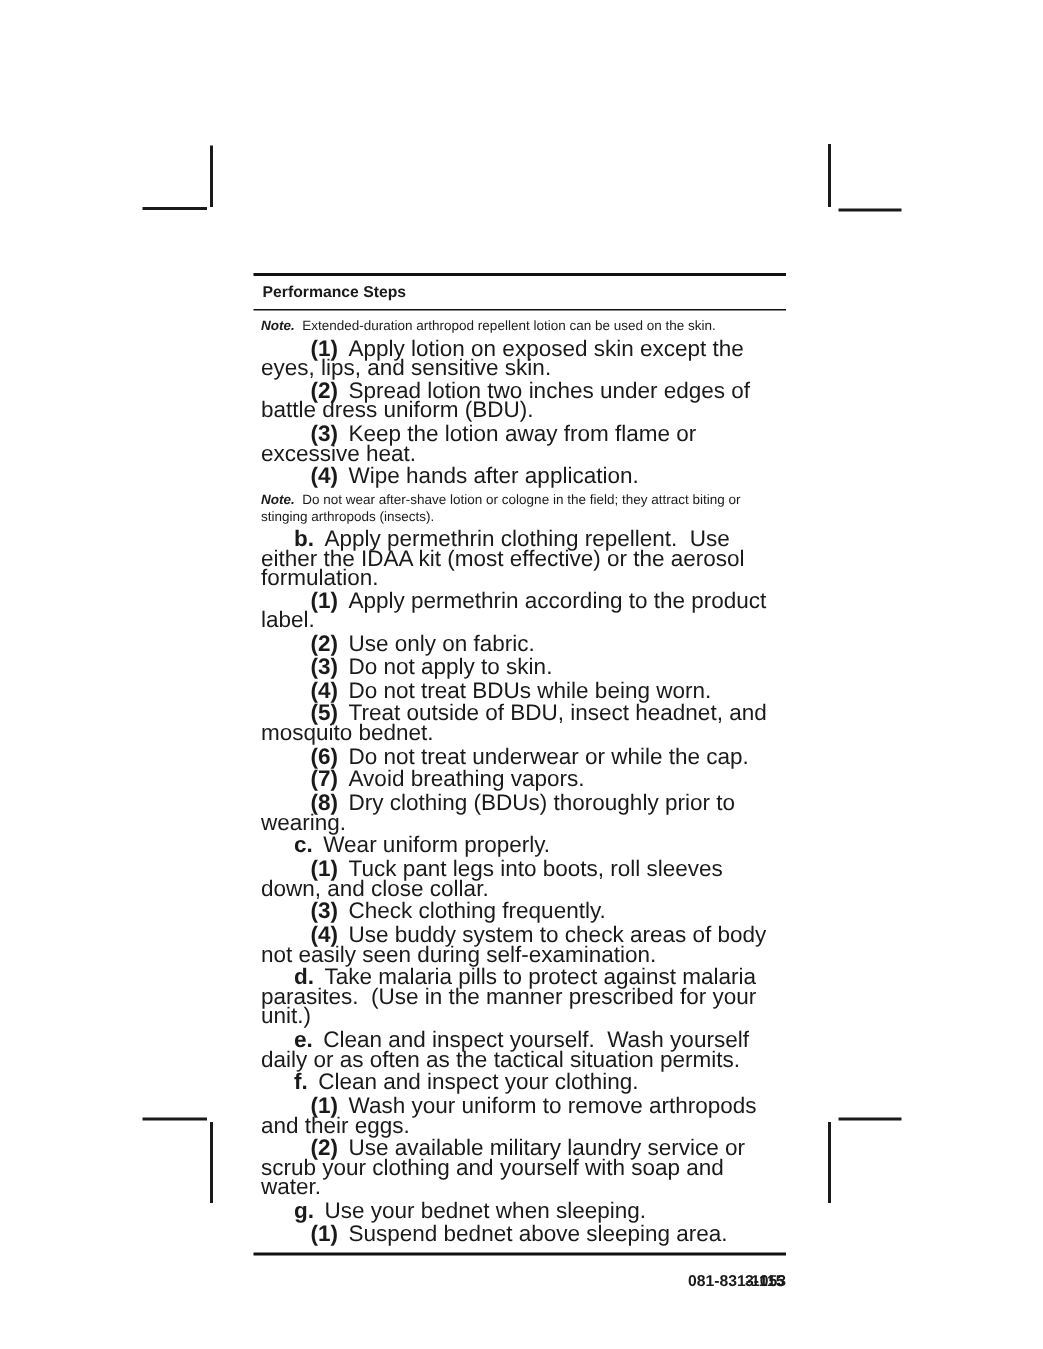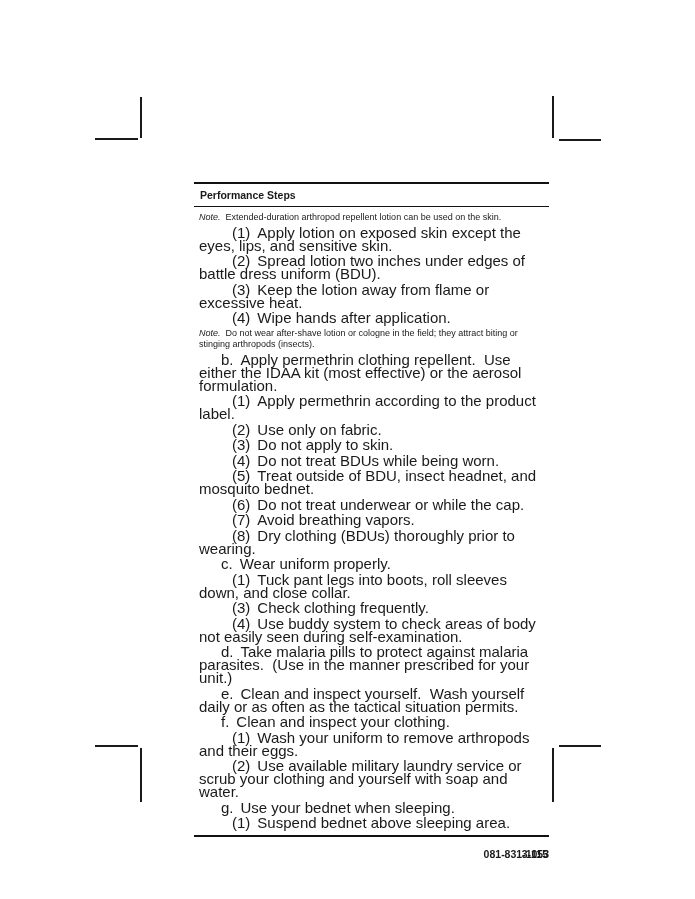--- a/index.html
+++ b/index.html
@@ -15,37 +15,37 @@
   .crop { position: absolute; background: #1a1a1a; }
   #cm-tl-v { left: 140px; top: 97px;  width: 2px;  height: 41px; }
   #cm-tl-h { left: 95px;  top: 138px; width: 43px; height: 2px; }
   #cm-tr-v { left: 552px; top: 96px;  width: 2px;  height: 42px; }
   #cm-tr-h { left: 559px; top: 139px; width: 42px; height: 2px; }
   #cm-bl-h { left: 95px;  top: 745px; width: 43px; height: 2px; }
   #cm-bl-v { left: 140px; top: 748px; width: 2px;  height: 54px; }
   #cm-br-h { left: 559px; top: 745px; width: 42px; height: 2px; }
   #cm-br-v { left: 552px; top: 748px; width: 2px;  height: 54px; }
 
-  .sheet { position: absolute; left: 194px; top: 182px; width: 355px; }
+  .sheet { position: absolute; left: 169px; top: 182px; width: 355px; }
 
   .steps-header {
     border-top: 2px solid #111;
     border-bottom: 1.5px solid #111;
     padding: 5px 0 5px 6px;
     font-weight: bold;
     font-size: 10.5px;
     line-height: 12px;
   }
 
   .steps-body {
     padding: 4px 4px 6px 5px;
     border-bottom: 2px solid #111;
   }
   .para { margin: 2px 0 0 0; font-size: 15px; line-height: 13px; }
-  .para .lbl { margin-right: 7px; font-weight: normal; }
+  .para .lbl { margin-right: 7px; font-weight: bold; }
   .para .txt { white-space: pre-wrap; }
   .para.number { text-indent: 33px; }
   .para.letter { text-indent: 22px; }
   .para.note   { font-size: 9px; line-height: 11px; margin-top: 4px; text-indent: 0; }
   .para.note .lbl { font-style: italic; margin-right: 5px; }
   .para.letter, .para.number { margin-top: 2.5px; }
   .para:first-child { margin-top: 1px; }
 
   .page-footer { position: relative; margin-top: 11px; height: 14px; font-size: 10.5px; }
   .task-number { position: absolute; left: 0; right: 0; text-align: right; font-weight: bold; }

